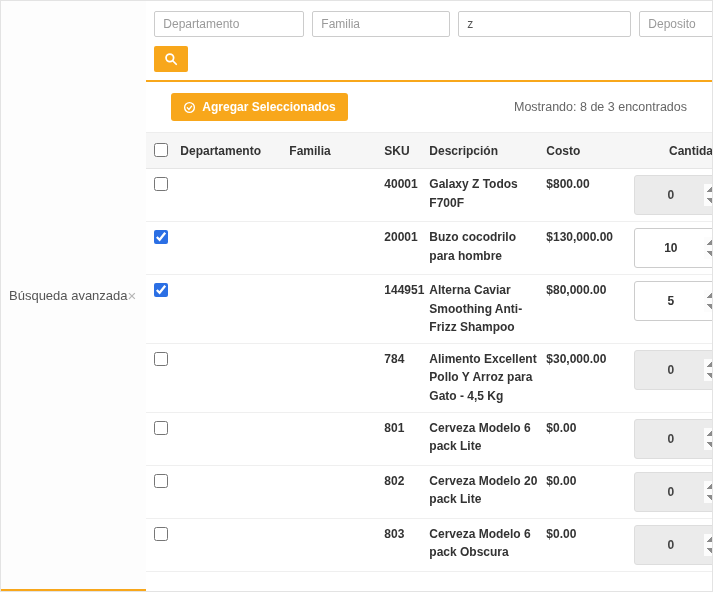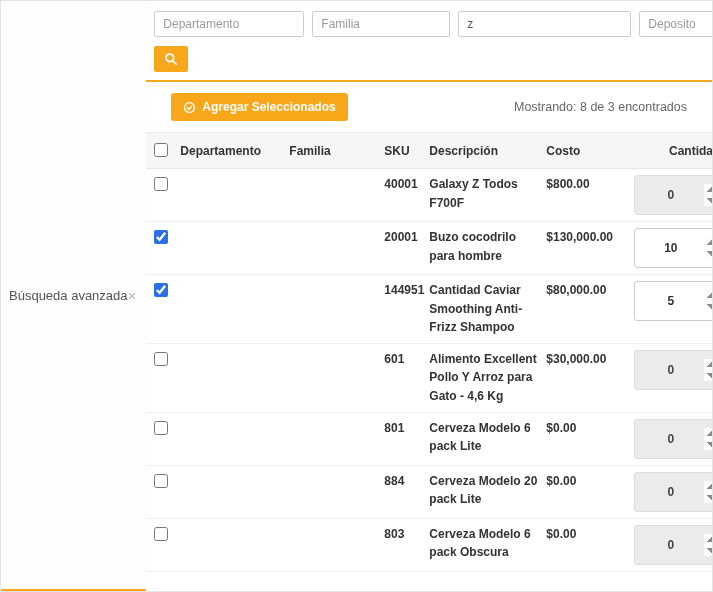--- a/index.html
+++ b/index.html
@@ -176,50 +176,50 @@
     <td>Buzo cocodrilo para hombre</td>
     <td class="c-costo">$130,000.00</td>
     <td><input type="number" class="qty" value="10" style=""></td>
     <td></td>
   </tr>
           <tr>
     <td class="c-check"><input type="checkbox" checked="" style=""></td>
     <td></td>
     <td></td>
     <td>144951</td>
-    <td>Cantidad Caviar Smoothing Anti-Frizz Shampoo</td>
+    <td>Alterna Caviar Smoothing Anti-Frizz Shampoo</td>
     <td class="c-costo">$80,000.00</td>
     <td><input type="number" class="qty" value="5" style=""></td>
     <td></td>
   </tr>
           <tr>
     <td class="c-check"><input type="checkbox" style=""></td>
     <td></td>
     <td></td>
-    <td>601</td>
-    <td>Alimento Excellent Pollo Y Arroz para Gato - 4,6 Kg</td>
+    <td>784</td>
+    <td>Alimento Excellent Pollo Y Arroz para Gato - 4,5 Kg</td>
     <td class="c-costo">$30,000.00</td>
     <td><input type="number" class="qty" disabled="" value="0" style=""></td>
     <td></td>
   </tr>
           <tr>
     <td class="c-check"><input type="checkbox" style=""></td>
     <td></td>
     <td></td>
     <td>801</td>
     <td>Cerveza Modelo 6 pack Lite</td>
     <td class="c-costo">$0.00</td>
     <td><input type="number" class="qty" disabled="" value="0" style=""></td>
     <td></td>
   </tr>
           <tr>
     <td class="c-check"><input type="checkbox" style=""></td>
     <td></td>
     <td></td>
-    <td>884</td>
+    <td>802</td>
     <td>Cerveza Modelo 20 pack Lite</td>
     <td class="c-costo">$0.00</td>
     <td><input type="number" class="qty" disabled="" value="0" style=""></td>
     <td></td>
   </tr>
           <tr>
     <td class="c-check"><input type="checkbox" style=""></td>
     <td></td>
     <td></td>
     <td>803</td>

